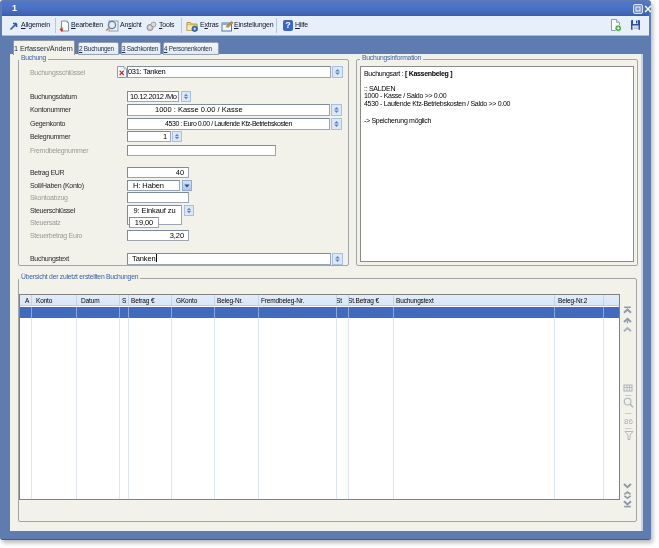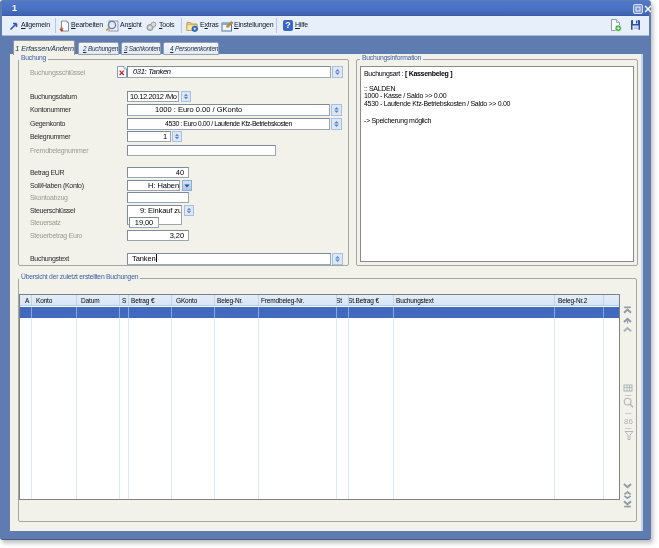--- a/index.html
+++ b/index.html
@@ -14,21 +14,21 @@
               border-radius:2px 2px 0 0; border-bottom:1px solid #3c5ea8; }
   #titlebar .t1 { position:absolute; left:10px; top:2px; color:#fff; font-weight:bold; font-size:9px; }
   #titlebar .t2 { position:absolute; left:27px; top:2px; color:#fff; font-weight:bold; font-size:9px; letter-spacing:0.05px; white-space:nowrap; }
   #menubar { left:2px; top:16px; width:647px; height:20px; background:#e7effb; border-bottom:1px solid #a8bcd8; }
   .mitem { position:absolute; top:5px; font-size:7px; letter-spacing:-0.2px; color:#101828; white-space:nowrap; }
   .msep { position:absolute; top:2px; width:1px; height:15px; background:#b6c6de; }
   .u { text-decoration:underline; }
   
   #panel { left:10px; top:54px; width:631px; height:477px; background:#f3f2ea; border-top:1px solid #e9eef7; }
   
-  .tab { position:absolute; font-size:6.4px; letter-spacing:-0.25px; color:#1c2c44; text-align:right; white-space:nowrap; overflow:hidden;font-style:italic; }
+  .tab { position:absolute; font-size:6.4px; letter-spacing:-0.25px; color:#1c2c44; text-align:left; white-space:nowrap; overflow:hidden; }
   .tab.active { background:#f3f2ea; border:1px solid #90989e; border-bottom:none; border-radius:2px 2px 0 0; z-index:5; }
   .tab.inactive { background:linear-gradient(180deg,#f4f7fc,#e2e9f2); border:1px solid #93a1b5; border-radius:2px 2px 0 0; }
   
   .group { position:absolute; border:1px solid #a5a5a5; border-radius:2px; }
   .glabel { position:absolute; font-size:6.8px; letter-spacing:-0.25px; color:#3b5fa5; background:#f3f2ea; padding:0 2px; white-space:nowrap; }
   
   .flabel { position:absolute; font-size:7px; letter-spacing:-0.3px; color:#2a2a2a; white-space:nowrap; }
   .flabel.dis { color:#9a9a94; }
   .field { position:absolute; background:#fff; border:1px solid; border-color:#7e8c9a #9aa6b2 #9aa6b2 #7e8c9a; font-size:7.5px; letter-spacing:-0.1px; color:#000; overflow:hidden; white-space:nowrap; }
   .spin { position:absolute; background:#dbe8fa; border:1px solid #a8c0e0; }
@@ -133,37 +133,37 @@
   <div class="abs" style="left:364px;top:85px;font-size:7px;letter-spacing:-0.3px;color:#000;line-height:7.35px;white-space:nowrap;">:: SALDEN<br>1000 - Kasse / Saldo &gt;&gt; 0.00<br>4530 - Laufende Kfz-Betriebskosten / Saldo &gt;&gt; 0.00</div>
   <div class="abs" style="left:364px;top:116.5px;font-size:7px;letter-spacing:-0.3px;color:#000;white-space:nowrap;">-&gt; Speicherung möglich</div>
 
   <div id="form" class="abs" style="left:0;top:0;width:659px;height:548px;">
       <div class="flabel dis" style="left:30px;top:69px">Buchungsschlüssel</div>
       <svg class="abs" style="left:117px;top:66px" width="10" height="12" viewBox="0 0 10 12">
         <path d="M0.5 0.5 L7 0.5 L9.5 3 L9.5 11.5 L0.5 11.5 Z" fill="#fdfdfd" stroke="#8899bb"></path>
         <path d="M7 0.5 L7 3 L9.5 3" fill="#e4eaf2" stroke="#8899bb" stroke-width="0.7"></path>
         <path d="M2.6 4.6 L6.8 9 M6.8 4.6 L2.6 9" stroke="#c82633" stroke-width="1.3"></path>
       </svg>
-      <div class="field" style="left:127px;top:66px;width:204px;height:12px;line-height:10px;text-align:left;padding-left:5px;padding-right:3px;letter-spacing:-0.3px;font-style:italic;">031: Tanken</div>
+      <div class="field" style="left:127px;top:66px;width:204px;height:12px;line-height:10px;text-align:left;padding-right:3px;letter-spacing:-0.3px;">031: Tanken</div>
       <div class="spin" style="left:332px;top:66px;width:11px;height:12px">
         <svg width="9" height="10" viewBox="0 0 9 10" preserveAspectRatio="none">
           <polygon points="4.5,2 6.9,4.6 2.1,4.6" fill="#6283c6"></polygon>
           <polygon points="2.1,5.5 6.9,5.5 4.5,8.1" fill="#6283c6"></polygon>
         </svg>
       </div>
       <div class="flabel" style="left:30px;top:93px">Buchungsdatum</div>
       <div class="field" style="left:127px;top:91px;width:52px;height:11px;line-height:9px;text-align:left;padding-left:2px;padding-right:0px;letter-spacing:-0.4px;">10.12.2012 /Mo</div>
       <div class="spin" style="left:181px;top:91px;width:10px;height:11px">
         <svg width="8" height="9" viewBox="0 0 9 10" preserveAspectRatio="none">
           <polygon points="4.5,2 6.9,4.6 2.1,4.6" fill="#6283c6"></polygon>
           <polygon points="2.1,5.5 6.9,5.5 4.5,8.1" fill="#6283c6"></polygon>
         </svg>
       </div>
       <div class="flabel" style="left:30px;top:106px">Kontonummer</div>
-      <div class="field" style="left:127px;top:104px;width:203px;height:12px;line-height:10px;text-align:left;padding-left:27px;padding-right:3px;letter-spacing:0px;">1000 : Euro 0.00 / GKonto</div>
+      <div class="field" style="left:127px;top:104px;width:203px;height:12px;line-height:10px;text-align:left;padding-left:27px;padding-right:3px;letter-spacing:0px;">1000 : Kasse 0.00 / Kasse</div>
       <div class="spin" style="left:331px;top:104px;width:11px;height:12px">
         <svg width="9" height="10" viewBox="0 0 9 10" preserveAspectRatio="none">
           <polygon points="4.5,2 6.9,4.6 2.1,4.6" fill="#6283c6"></polygon>
           <polygon points="2.1,5.5 6.9,5.5 4.5,8.1" fill="#6283c6"></polygon>
         </svg>
       </div>
       <div class="flabel" style="left:30px;top:120px">Gegenkonto</div>
       <div class="field" style="left:127px;top:118px;width:203px;height:12px;line-height:10px;text-align:center;padding-left:0px;padding-right:0px;letter-spacing:-0.45px;font-size:7px;">4530 : Euro 0.00 / Laufende Kfz-Betriebskosten</div>
       <div class="spin" style="left:331px;top:118px;width:11px;height:12px">
         <svg width="9" height="10" viewBox="0 0 9 10" preserveAspectRatio="none">
@@ -177,30 +177,30 @@
         <svg width="8" height="9" viewBox="0 0 9 10" preserveAspectRatio="none">
           <polygon points="4.5,2 6.9,4.6 2.1,4.6" fill="#6283c6"></polygon>
           <polygon points="2.1,5.5 6.9,5.5 4.5,8.1" fill="#6283c6"></polygon>
         </svg>
       </div>
       <div class="flabel dis" style="left:30px;top:147px">Fremdbelegnummer</div>
       <div class="field" style="left:127px;top:145px;width:149px;height:11px;line-height:9px;text-align:left;padding-left:3px;padding-right:3px;"></div>
       <div class="flabel" style="left:30px;top:169px">Betrag EUR</div>
       <div class="field" style="left:127px;top:167px;width:62px;height:11px;line-height:9px;text-align:right;padding-left:3px;padding-right:4px;">40</div>
       <div class="flabel" style="left:30px;top:182px">Soll/Haben (Konto)</div>
-      <div class="field" style="left:127px;top:180px;width:53px;height:11px;line-height:9px;text-align:right;padding-left:3px;padding-right:0px;">H: Haben</div>
+      <div class="field" style="left:127px;top:180px;width:53px;height:11px;line-height:9px;text-align:center;padding-left:3px;padding-right:13px;">H: Haben</div>
       <div class="abs" style="left:182px;top:180px;width:10px;height:11px;background:linear-gradient(180deg,#d5e2f6,#a9c6ec);border:1px solid #8cabd8;">
         <svg style="display:block" width="8" height="9" viewBox="0 0 8 9">
           <polygon points="1.4,3.4 6.6,3.4 4,6.4" fill="#2c4a86"></polygon>
         </svg>
       </div>
       <div class="flabel dis" style="left:30px;top:194px">Skontoabzug</div>
       <div class="field" style="left:127px;top:192px;width:62px;height:11px;line-height:9px;text-align:left;padding-left:3px;padding-right:3px;"></div>
       <div class="flabel" style="left:30px;top:207px">Steuerschlüssel</div>
-      <div class="field" style="left:127px;top:205px;width:55px;height:20px;line-height:9px;text-align:left;padding-left:12px;padding-right:0px;letter-spacing:-0.1px;">9: Einkauf zu</div>
+      <div class="field" style="left:127px;top:205px;width:55px;height:20px;line-height:9px;text-align:center;padding-left:0;padding-right:0px;letter-spacing:-0.1px;">9: Einkauf zu</div>
       <div class="spin" style="left:184px;top:205px;width:10px;height:11px">
         <svg width="8" height="9" viewBox="0 0 9 10" preserveAspectRatio="none">
           <polygon points="4.5,2 6.9,4.6 2.1,4.6" fill="#6283c6"></polygon>
           <polygon points="2.1,5.5 6.9,5.5 4.5,8.1" fill="#6283c6"></polygon>
         </svg>
       </div>
       <div class="flabel dis" style="left:30px;top:219px">Steuersatz</div>
       <div class="field" style="left:129px;top:217px;width:30px;height:11px;line-height:9px;text-align:center;padding-left:0px;padding-right:0px;">19,00</div>
       <div class="flabel dis" style="left:30px;top:232px">Steuerbetrag Euro</div>
       <div class="field" style="left:127px;top:230px;width:62px;height:11px;line-height:9px;text-align:right;padding-left:3px;padding-right:4px;">3,20</div>

